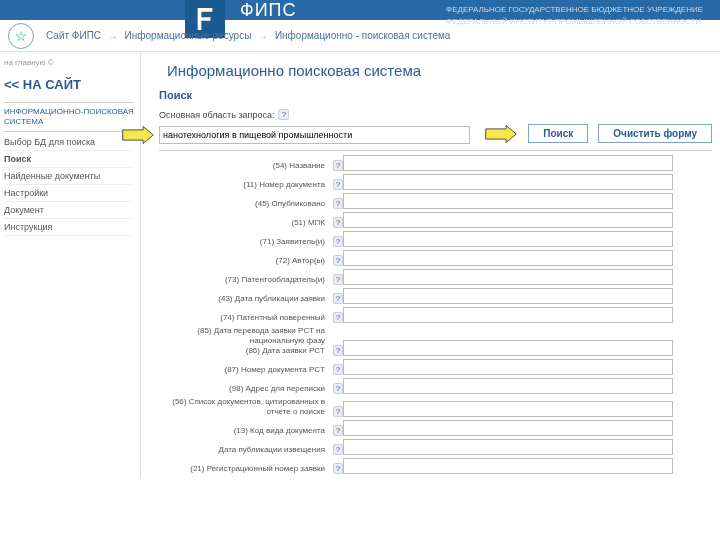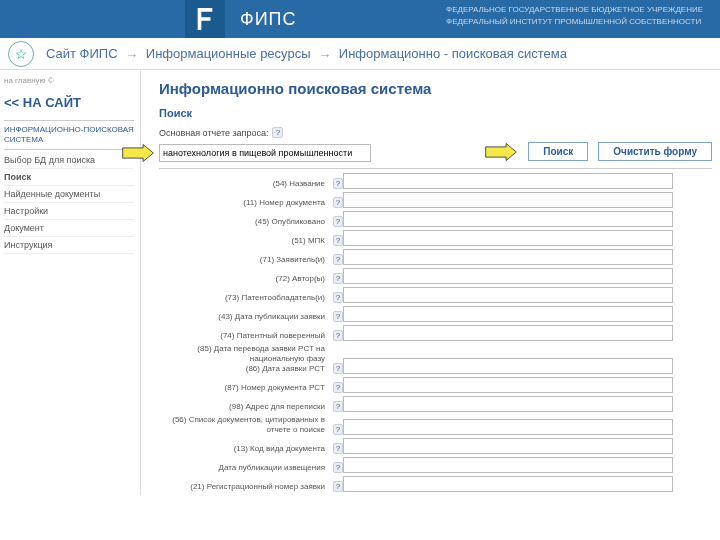--- a/index.html
+++ b/index.html
@@ -1,39 +1,39 @@
 <!DOCTYPE html>
 <html><head>
 <meta charset="utf-8">
 <style>
   * { box-sizing: border-box; margin: 0; padding: 0; }
   body { font-family: Arial, sans-serif; font-size: 10px; color: #333; width: 720px; height: 540px; overflow: hidden; background: #fff; }
-  .header { background: #286aa6; height: 38px; display: flex; align-items: center; padding-left: 185px; color: #fff; position: relative; }
+  .header { background: #286aa6; height: 20px; display: flex; align-items: center; padding-left: 185px; color: #fff; position: relative; }
   .header-logo { position: absolute; left: 185px; top: 0; width: 40px; height: 38px; background: #1a5a8e; display:flex; align-items:center; justify-content:center; }
   .header-logo svg { width: 22px; height: 26px; }
   .header-title { font-size: 18px; margin-left: 55px; letter-spacing: 1px; }
   .header-right { position: absolute; right: 17px; top: 4px; font-size: 8px; line-height: 12px; color: #c9d9e8; text-align: left; }
   .breadcrumb-bar { height: 32px; display: flex; align-items: center; padding-left: 8px; border-bottom: 1px solid #ddd; position: relative; }
   .star-icon { width: 26px; height: 26px; border: 1px solid #7aa; border-radius: 50%; display:flex; align-items:center; justify-content:center; color:#0a7; font-size:14px; margin-right: 12px;}
-  .breadcrumb { font-size: 13px; color: #4a6fa1; }
+  .breadcrumb { font-size: 10px; color: #4a6fa1; }
   .breadcrumb span.sep { margin: 0 4px; color: #999; }
   .layout { display: flex; }
   .sidebar { width: 140px; padding: 6px 6px 0 4px; }
   .side-small { font-size: 8px; color: #999; margin-bottom: 10px; }
   .side-blue { font-size: 13px; color: #2d5b93; font-weight: bold; margin-bottom: 10px; display:block; }
   .side-block-title { font-size: 8px; color: #2d5b93; border-top:1px solid #ccc; border-bottom:1px solid #ccc; padding: 4px 0; margin-bottom: 2px; line-height: 10px;}
   .side-item { font-size: 9px; color: #555; padding: 3px 0; border-bottom: 1px solid #eee; cursor: pointer; }
   .side-item.bold { font-weight: bold; }
   .main { flex: 1; padding: 6px 8px 0 18px; border-left: 1px solid #ddd; }
-  .page-title { color: #2d5b93; font-size: 15px; font-weight: bold; margin: 4px 0 10px; }
+  .page-title { color: #2d5b93; font-size: 15px; font-weight: normal; margin: 4px 8px 10px; }
   .section-title { color: #2d5b93; font-size: 11px; font-weight: bold; margin-bottom: 8px; }
   .query-row { display: flex; align-items: center; font-size: 9px; color: #444; margin-bottom: 6px; }
   .qmark { display:inline-flex; width:11px; height:11px; background:#e8eef5; color:#557; align-items:center; justify-content:center; font-size:8px; border-radius:2px; margin-left:4px; border:1px solid #ccd;}
   .main-query { display:flex; align-items:center; margin-bottom: 4px; position: relative; }
-  .main-query input { width: 212px; height: 18px; border:1px solid #bbb; font-size:9px; padding:0 3px; }
+  .main-query input { width: 311px; height: 18px; border:1px solid #bbb; font-size:9px; padding:0 3px; }
   .btn-row { position:absolute; right: 0; top: -2px; display:flex; gap:10px; align-items:center;}
   .btn { border:1px solid #7fa3c8; background:#fff; color:#2d5b93; font-size:10px; font-weight:bold; padding:3px 14px; cursor:pointer; }
   .arrow { width:34px; height:18px; position:relative; }
   .arrow svg { width:100%; height:100%; }
   .fields-wrap { border-top:1px solid #ccc; margin-top: 6px; padding-top: 4px; }
   .field-row { display:flex; align-items:flex-end; margin-bottom: 3px; }
   .field-label { width: 170px; text-align: right; font-size: 8px; color:#555; line-height:10px; padding-right:4px;}
   .field-q { width:14px; display:flex; justify-content:center; }
   .field-input { flex:1; }
   .field-input input { width: 100%; max-width: 330px; height: 16px; border:1px solid #bbb; font-size:9px; padding:0 2px;}
@@ -76,21 +76,21 @@
     <div class="side-item">Найденные документы</div>
     <div class="side-item">Настройки</div>
     <div class="side-item">Документ</div>
     <div class="side-item">Инструкция</div>
   </div>
 
   <div class="main">
     <div class="page-title">Информационно поисковая система</div>
     <div class="section-title">Поиск</div>
     <div class="query-row">
-      <span>Основная отчете запроса:</span>
+      <span>Основная область запроса:</span>
       <span class="qmark">?</span>
     </div>
     <div class="main-query">
       <div class="arrow arrow-left-pos" style="position:absolute; left:-38px; top:0;">
         <svg viewBox="0 0 40 20">
             <path d="M2 4 L26 4 L26 0 L38 10 L26 20 L26 16 L2 16 Z" fill="#f7e84a" stroke="#333" stroke-width="1"></path>
           </svg>
       </div>
       <input type="text" value="нанотехнология в пищевой промышленности" style="">
       <div class="btn-row">

